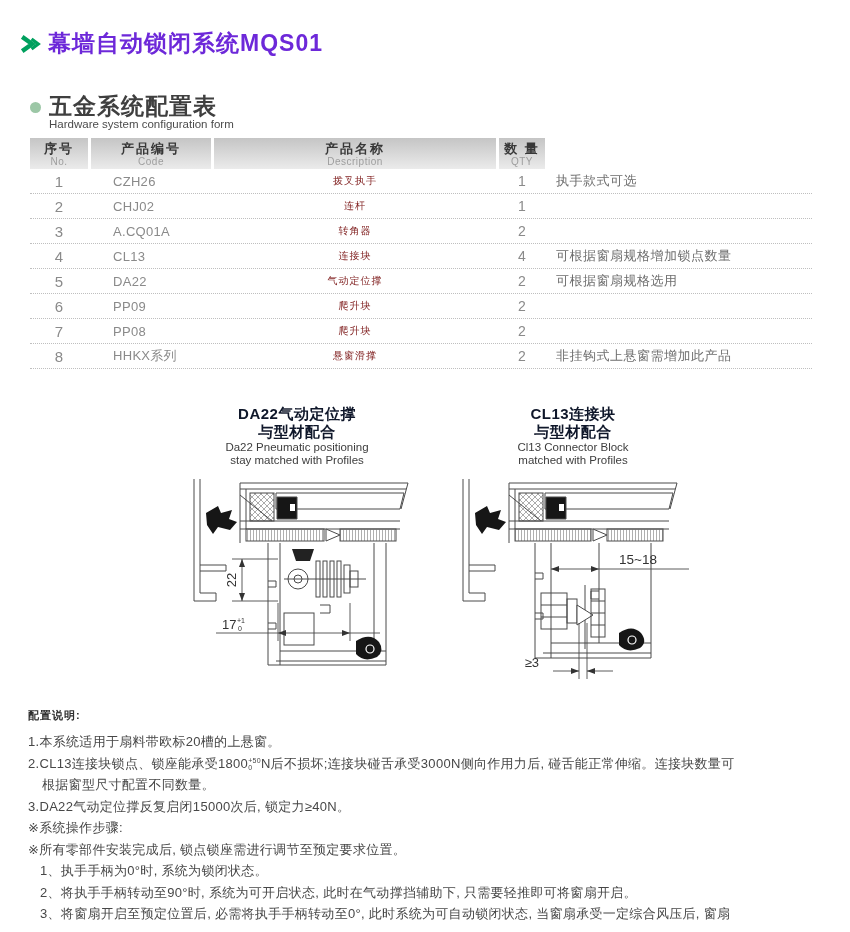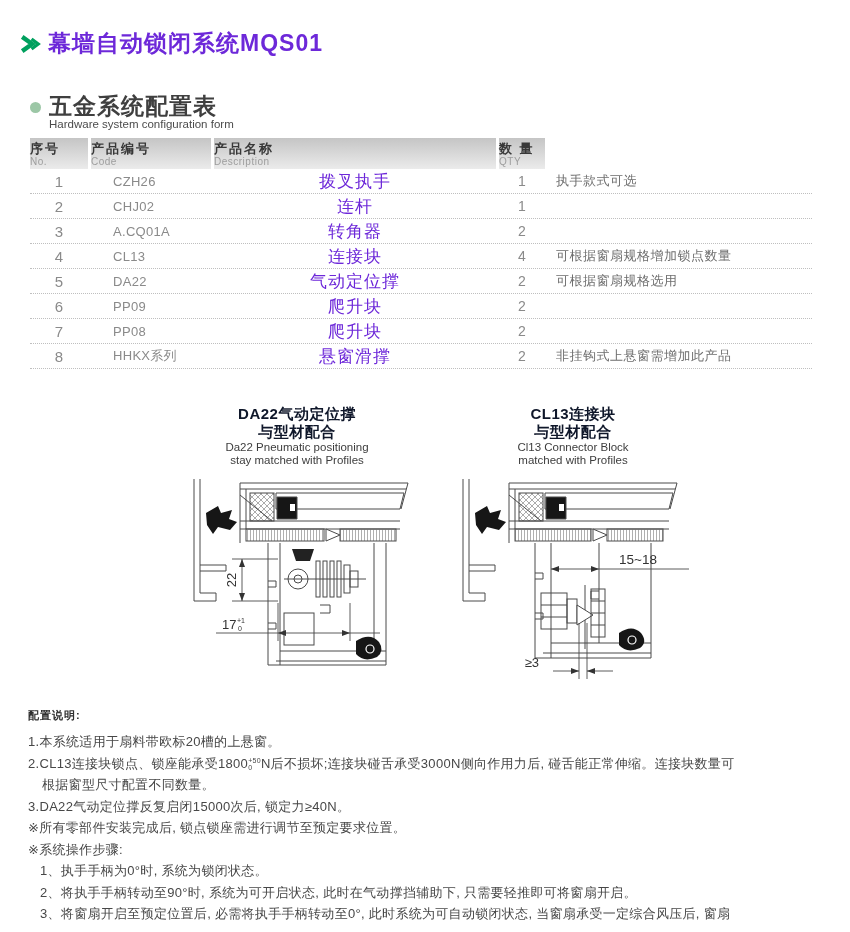--- a/index.html
+++ b/index.html
@@ -14,28 +14,28 @@
 
   
   .section-head { padding:36px 0 0 30px; display:flex; align-items:flex-start; gap:8px; }
   .bullet { width:11px; height:11px; border-radius:50%; background:#9cc7a6; margin-top:7px; }
   .section-title { font-size:23px; font-weight:bold; color:#3f3f3f; letter-spacing:1px; line-height:22px; }
   .section-sub { font-size:11.5px; color:#4c4c4c; margin:1px 0 0 49px; }
 
   
   .cfg-table { width:782px; margin:8px 0 0 30px; }
   .t-head { display:grid; grid-template-columns:58px 120px 282px 46px 262px; column-gap:3px; }
-  .t-head .hcell { background:linear-gradient(#c5c5c5,#ebebeb); text-align:left; padding:3px 0 2px; }
+  .t-head .hcell { background:linear-gradient(#c5c5c5,#ebebeb); text-align:center; padding:3px 0 2px; }
   .t-head .cn { font-size:13px; font-weight:bold; color:#383838; letter-spacing:2px; line-height:15px; }
   .t-head .en { font-size:10px; color:#9d9d9d; line-height:11px; letter-spacing:.5px; }
   .t-row { display:grid; grid-template-columns:58px 120px 282px 46px 262px; column-gap:3px;
            border-bottom:1px dotted #bfbfbf; height:25px; align-items:center; }
   .t-row .no   { text-align:center; font-size:15px; color:#8a8a8a; }
   .t-row .code { padding-left:22px; font-size:13px; color:#8a8a8a; letter-spacing:.3px; }
-  .t-row .name { text-align:center; font-size:17px; color:#6d28d9; letter-spacing:1px; }
+  .t-row .name { text-align:center; font-size:10px; color:#7f1d1d; letter-spacing:1px; }
   .t-row .qty  { text-align:center; font-size:14px; color:#8a8a8a; }
   .t-row .rem  { padding-left:8px; font-size:13px; color:#6e6e6e; letter-spacing:.5px; }
 
   
   .figures { display:flex; margin-top:36px; }
   .fig { width:270px; text-align:center; }
   .fig.left  { margin-left:162px; }
   .fig.right { margin-left:6px; }
   .fig .cn { font-size:15px; font-weight:bold; color:#0f172a; line-height:18px; letter-spacing:.5px;text-align:center; }
   .fig .en { font-size:11.5px; color:#3d3d3d; line-height:13px; }
@@ -274,21 +274,21 @@
       </svg>
     </div>
   </div>
 
   <div class="notes">
     <h2>配置说明:</h2>
     <div class="ln">1.本系统适用于扇料带欧标20槽的上悬窗。</div>
     <div class="ln"><span>2.CL13连接块锁点、锁座能承受1800</span><span class="tol"><span>+50</span><span>0</span></span><span>N后不损坏;连接块碰舌承受3000N侧向作用力后, 碰舌能正常伸缩。连接块数量可</span></div>
     <div class="ln indent">根据窗型尺寸配置不同数量。</div>
     <div class="ln">3.DA22气动定位撑反复启闭15000次后, 锁定力≥40N。</div>
+    <div class="ln">※系统操作步骤:</div>
     <div class="ln">※所有零部件安装完成后, 锁点锁座需进行调节至预定要求位置。</div>
-    <div class="ln">※系统操作步骤:</div>
     <div class="ln step">1、执手手柄为0°时, 系统为锁闭状态。</div>
     <div class="ln step">2、将执手手柄转动至90°时, 系统为可开启状态, 此时在气动撑挡辅助下, 只需要轻推即可将窗扇开启。</div>
     <div class="ln step">3、将窗扇开启至预定位置后, 必需将执手手柄转动至0°, 此时系统为可自动锁闭状态, 当窗扇承受一定综合风压后, 窗扇</div>
 
   </div>
 
 </div>
 
 </body></html>

